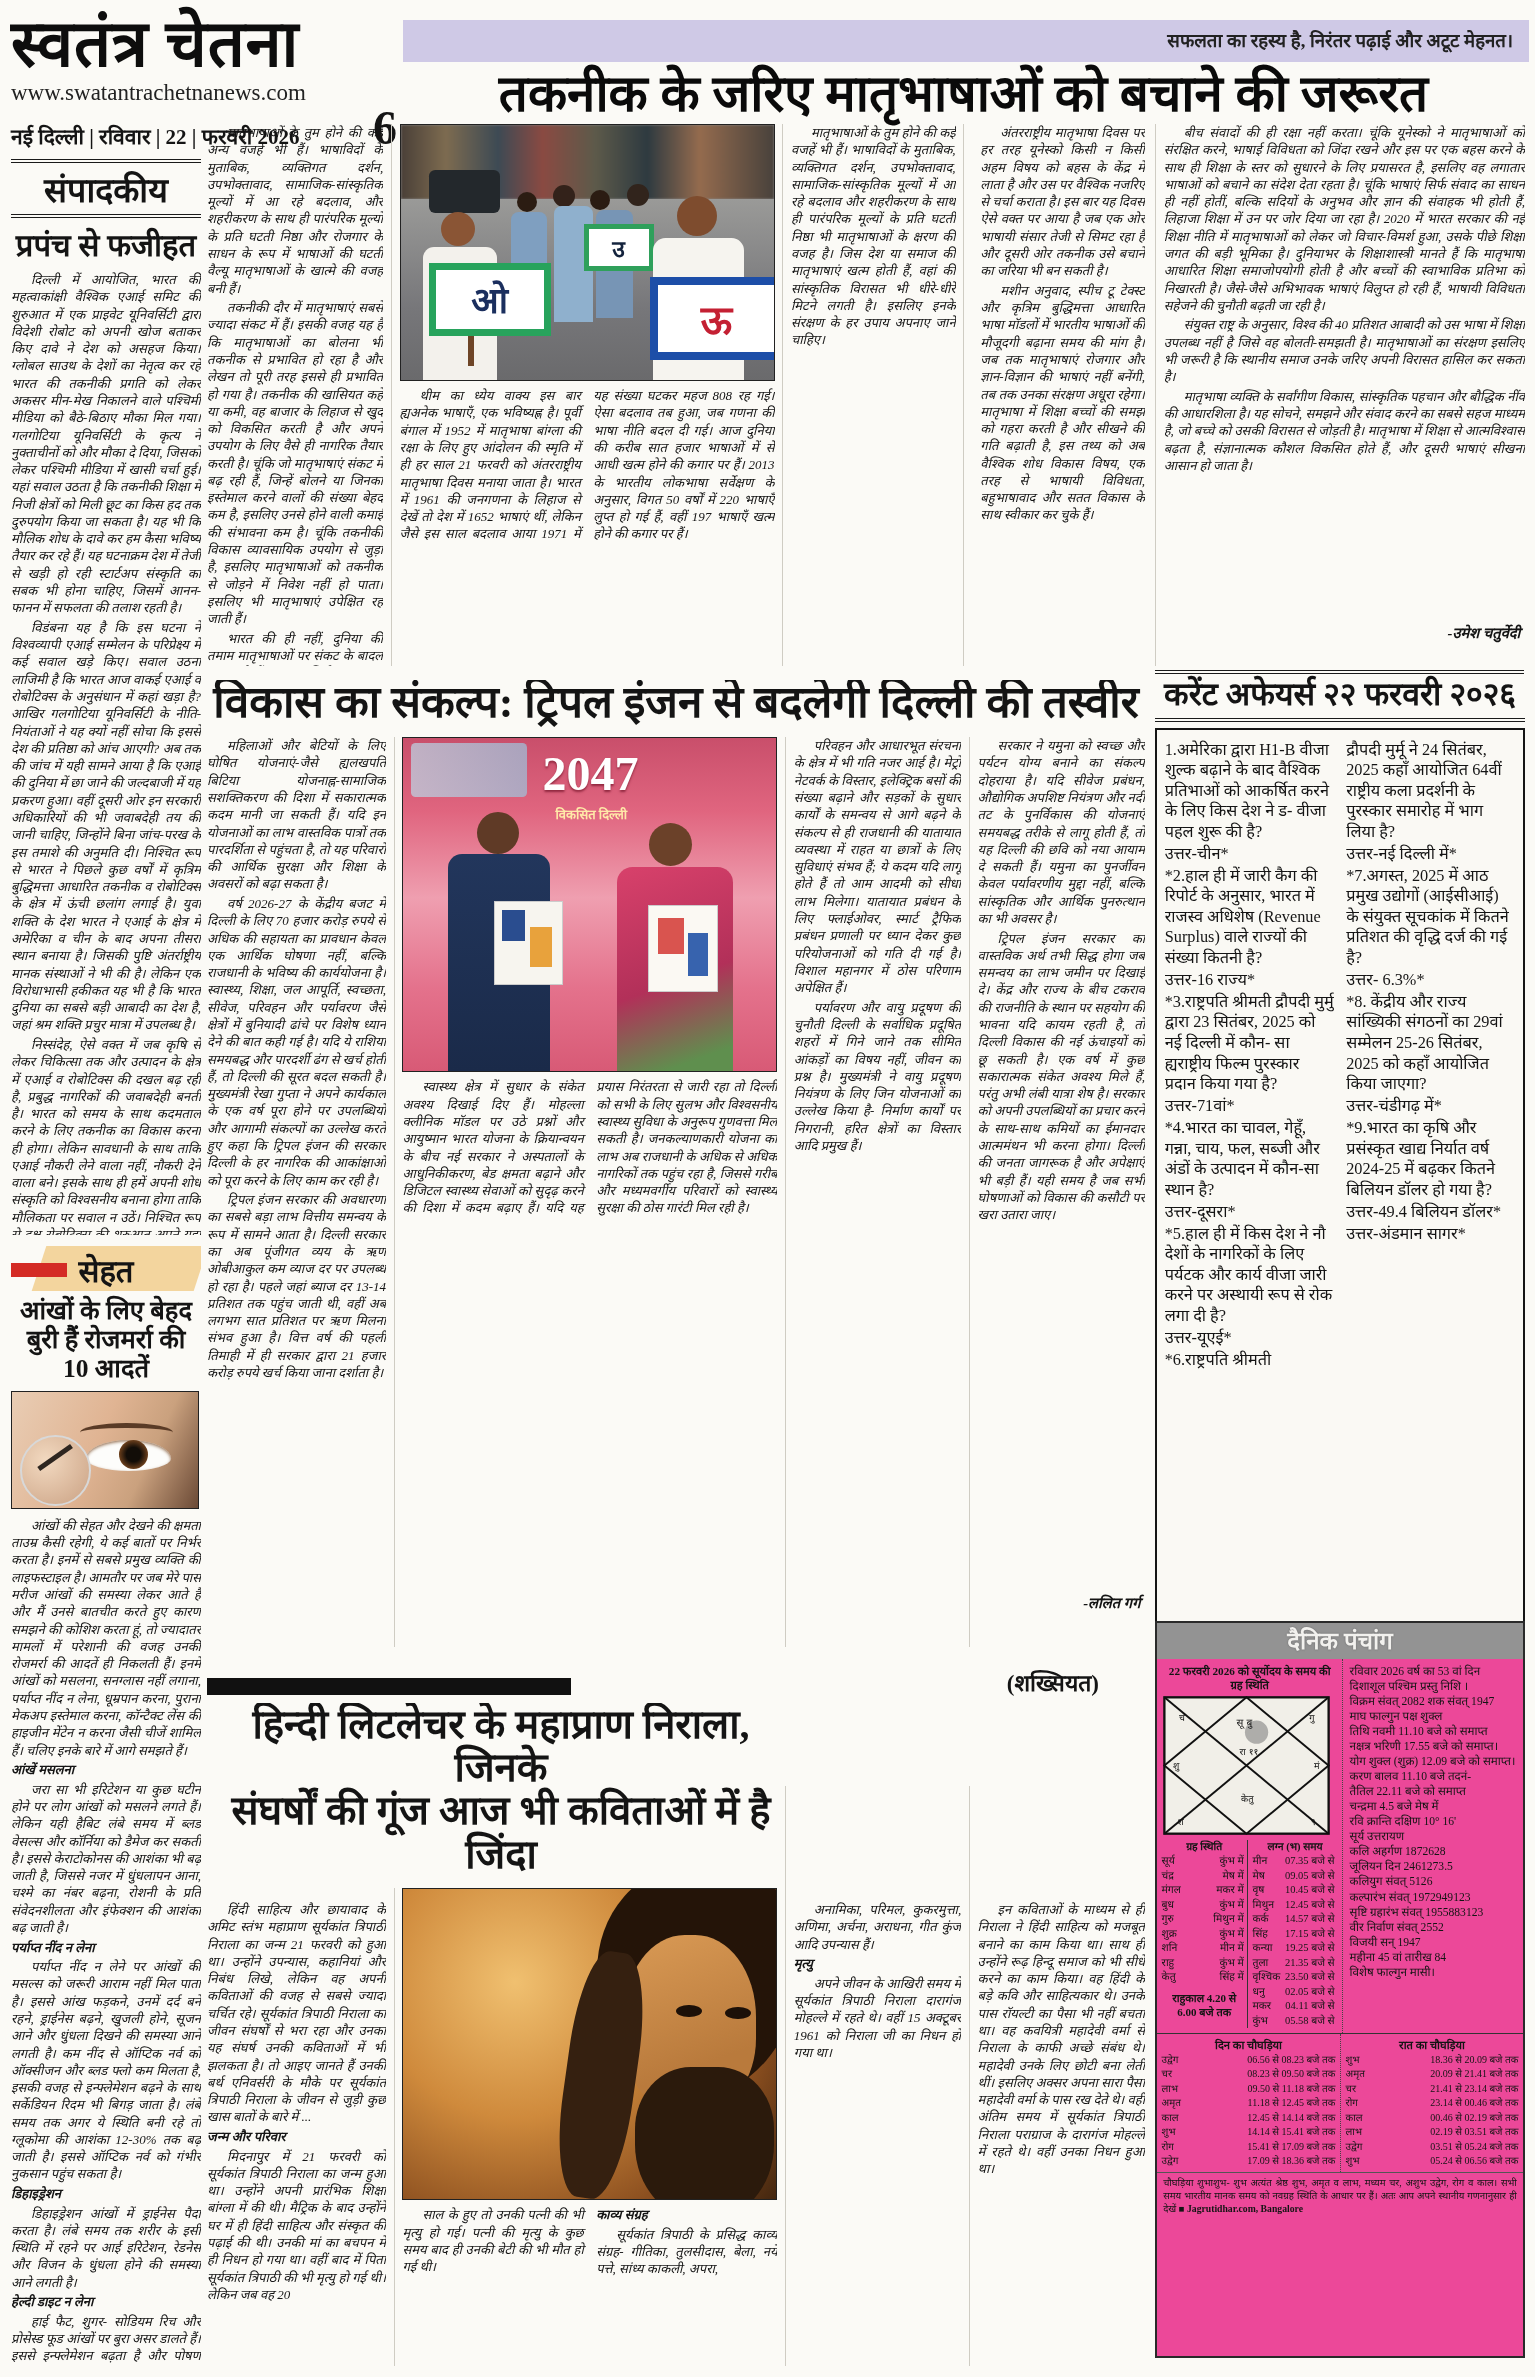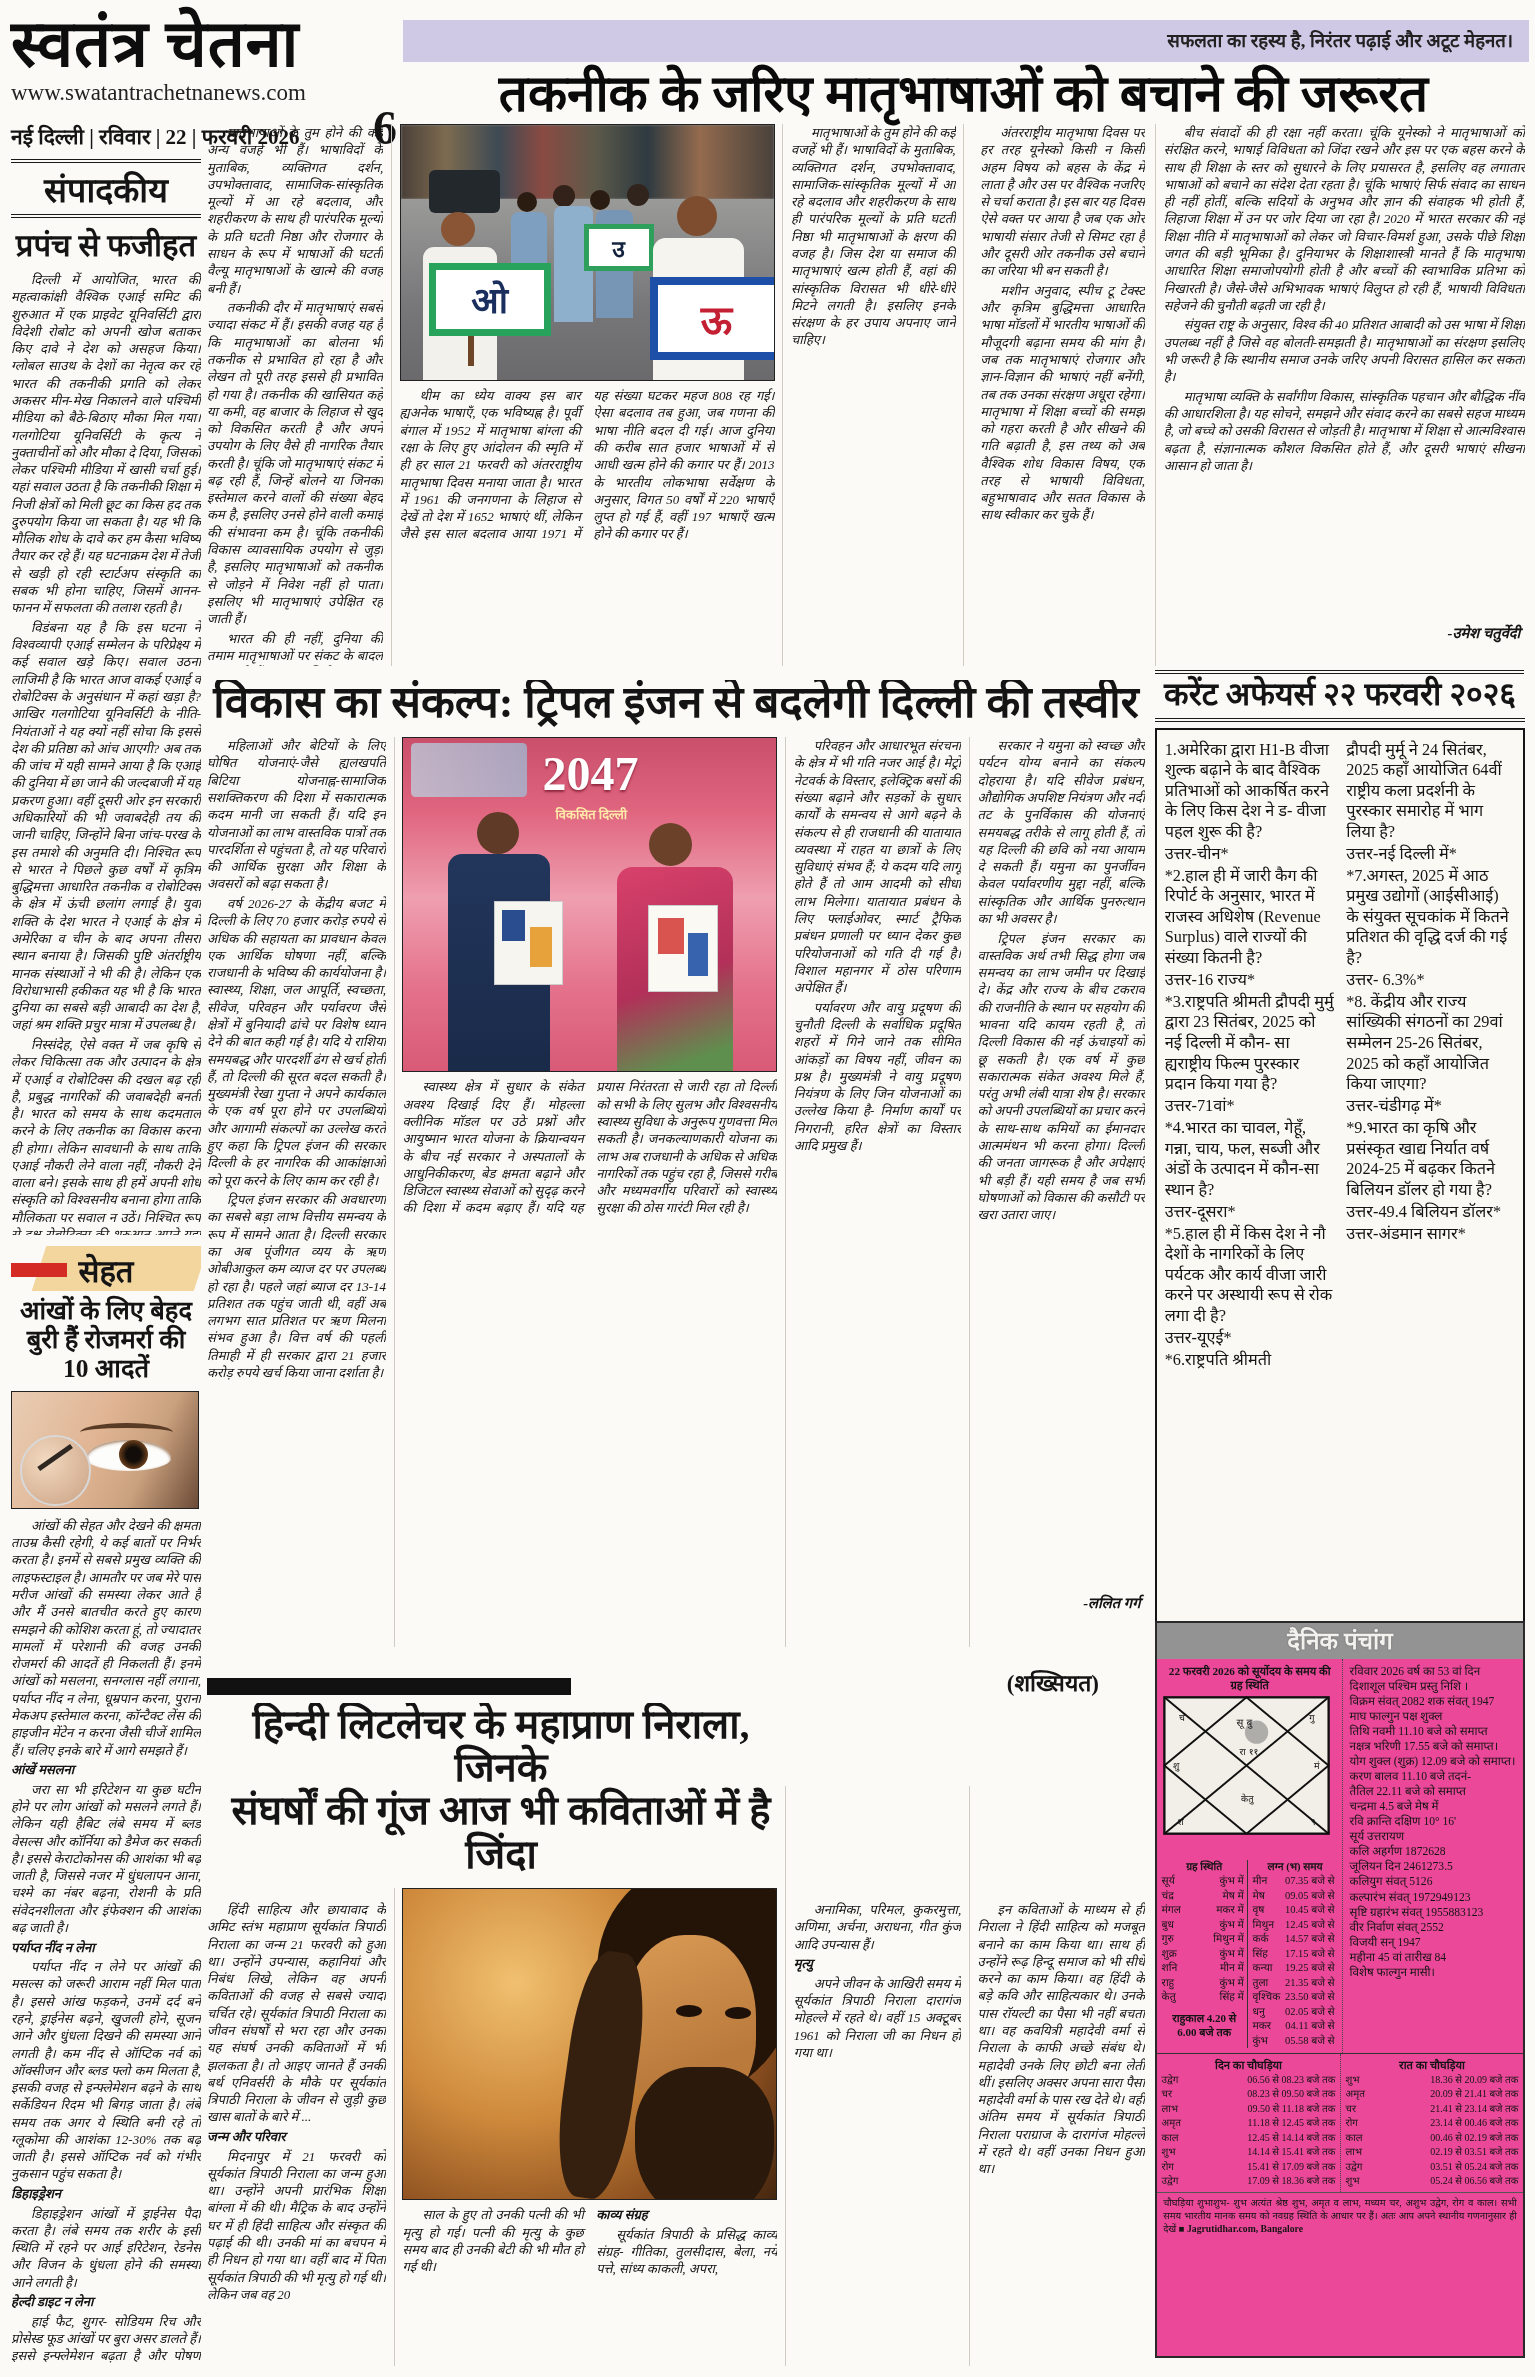--- a/index.html
+++ b/index.html
@@ -45,21 +45,21 @@
   .ca-col{width:50%;font-size:16.3px;line-height:1.26;overflow:hidden;}
   .ca-col p{margin:0 0 1.5px 0;}
   
   .pan{border:2.3px solid #2a2a2a;background:#ec4899;box-sizing:border-box;overflow:hidden;}
   .pan-head{background:#939393;color:#f2f1ee;text-align:center;font-size:24px;font-weight:bold;
             height:36px;line-height:36px;text-shadow:0 0 1.5px #555;}
   .pan-body{display:flex;font-size:11.6px;line-height:1.3;}
   .pan-left{width:178px;padding:4.6px;}
   .pan-right{width:169px;padding:4.6px 6.2px;border-left:1.5px dotted #444;}
   .pan-cap{font-weight:bold;text-align:center;font-size:11.2px;line-height:1.25;}
-  .mini-tbls{display:flex;margin-top:20px;}
+  .mini-tbls{display:flex;margin-top:0;}
   .mini{width:50%;font-size:10.5px;line-height:1.38;}
   .mini+.mini{border-left:1.2px solid #333;padding-left:4.6px;}
   .mini .tt{font-weight:bold;text-align:center;display:block;}
   .mini-row{display:flex;justify-content:space-between;padding-right:3.1px;}
   .rahukal{text-align:center;font-weight:bold;margin-top:6.2px;font-size:11px;line-height:1.3;}
   .chg-wrap{display:flex;border-top:1.5px solid #333;}
   .chg{width:50%;padding:3.1px 4.6px;font-size:10px;line-height:1.45;box-sizing:border-box;}
   .chg+.chg{border-left:1.5px dotted #444;}
   .chg .tt{display:block;text-align:center;font-weight:bold;font-size:11.2px;}
   .chg-row{display:flex;justify-content:space-between;}

